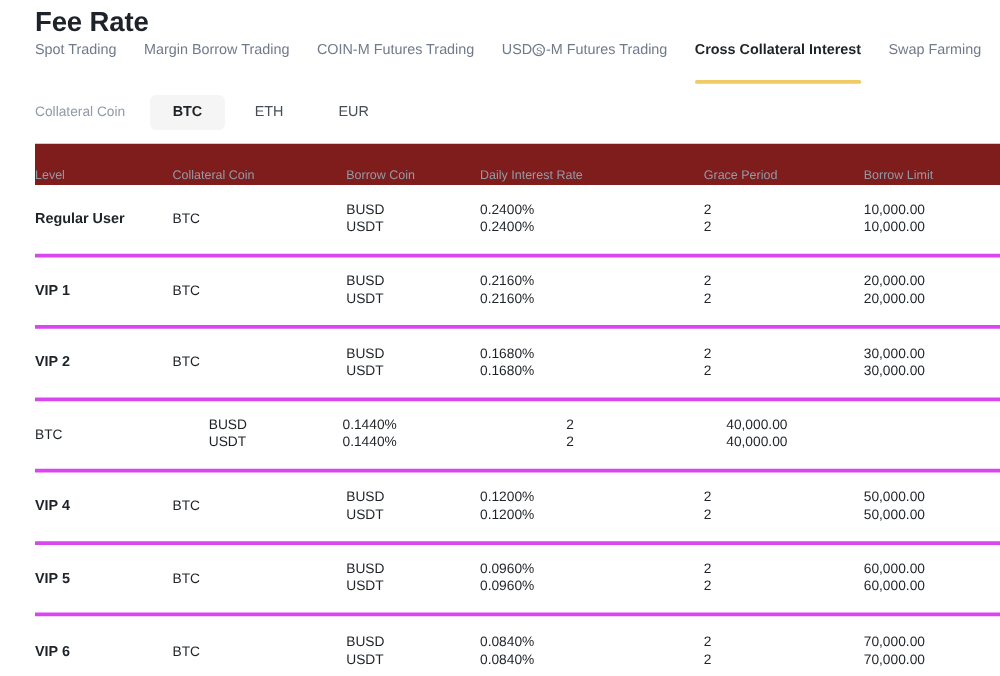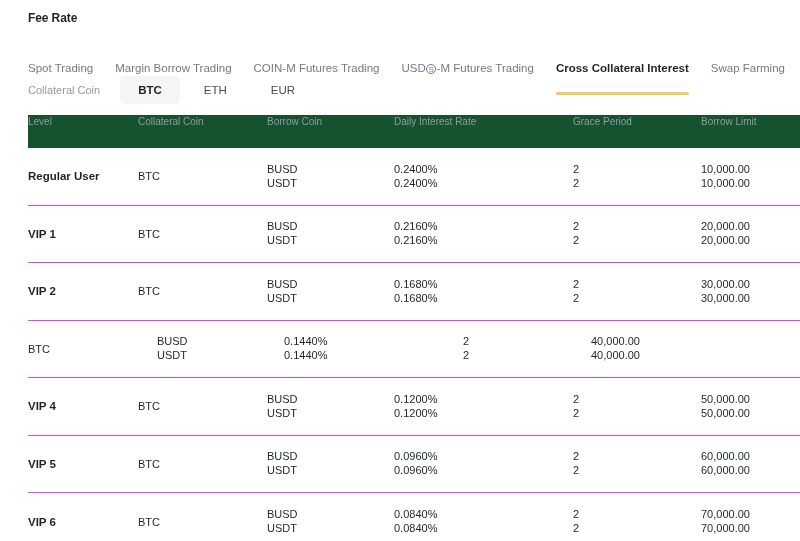--- a/index.html
+++ b/index.html
@@ -20,34 +20,34 @@
     width: 800px;
     height: 541px;
     background: #ffffff;
   }
 
   
   .page-title {
     position: absolute;
     left: 28px;
     top: 7px;
-    font-size: 12px;
+    font-size: 22px;
     font-weight: bold;
     letter-spacing: -0.1px;
     color: #1e2329;
     line-height: 22px;
   }
 
   
   .tabs {
     position: absolute;
     left: 28px;
-    top: 48px;
-    display: flex;
-    align-items: flex-end;
+    top: 32px;
+    display: flex;
+    align-items: flex-start;
     height: 30px;
   }
   .tab {
     position: relative;
     font-size: 11.5px;
     line-height: 16px;
     color: #707a8a;
     margin-right: 22px;
     white-space: nowrap;
     cursor: pointer;
@@ -122,44 +122,44 @@
 
   
   .table {
     position: absolute;
     left: 28px;
     top: 115px;
     width: 772px;
   }
   .t-head {
     display: flex;
-    background: #14532d;
+    background: #7f1d1d;
     height: 33px;
-    align-items: flex-start;
+    align-items: flex-end;
   }
   .t-head .cell {
     font-size: 10px;
     color: #929aa5;
     line-height: 14px;
   }
   .t-row {
     display: flex;
     align-items: center;
     min-height: 57.5px;
-    border-bottom: 1px solid #d946ef;
+    border-bottom: 3px solid #d946ef;
   }
   .t-row:last-child { border-bottom: none; }
 
   .cell {
     flex: 0 0 auto;
     padding-right: 8px;
   }
   .c-level        { width: 110px; }
   .c-collateral   { width: 129px; }
-  .c-borrowcoin   { width: 127px; }
+  .c-borrowcoin   { width: 107px; margin-left: 10px; }
   .c-rate         { width: 136px; }
   .c-grace        { width: 128px; margin-left: 43px; }
   .c-limit        { width: 112px; }
 
   .t-row .c-level {
     font-size: 11.5px;
     font-weight: bold;
     color: #1e2329;
     line-height: 16px;
   }

